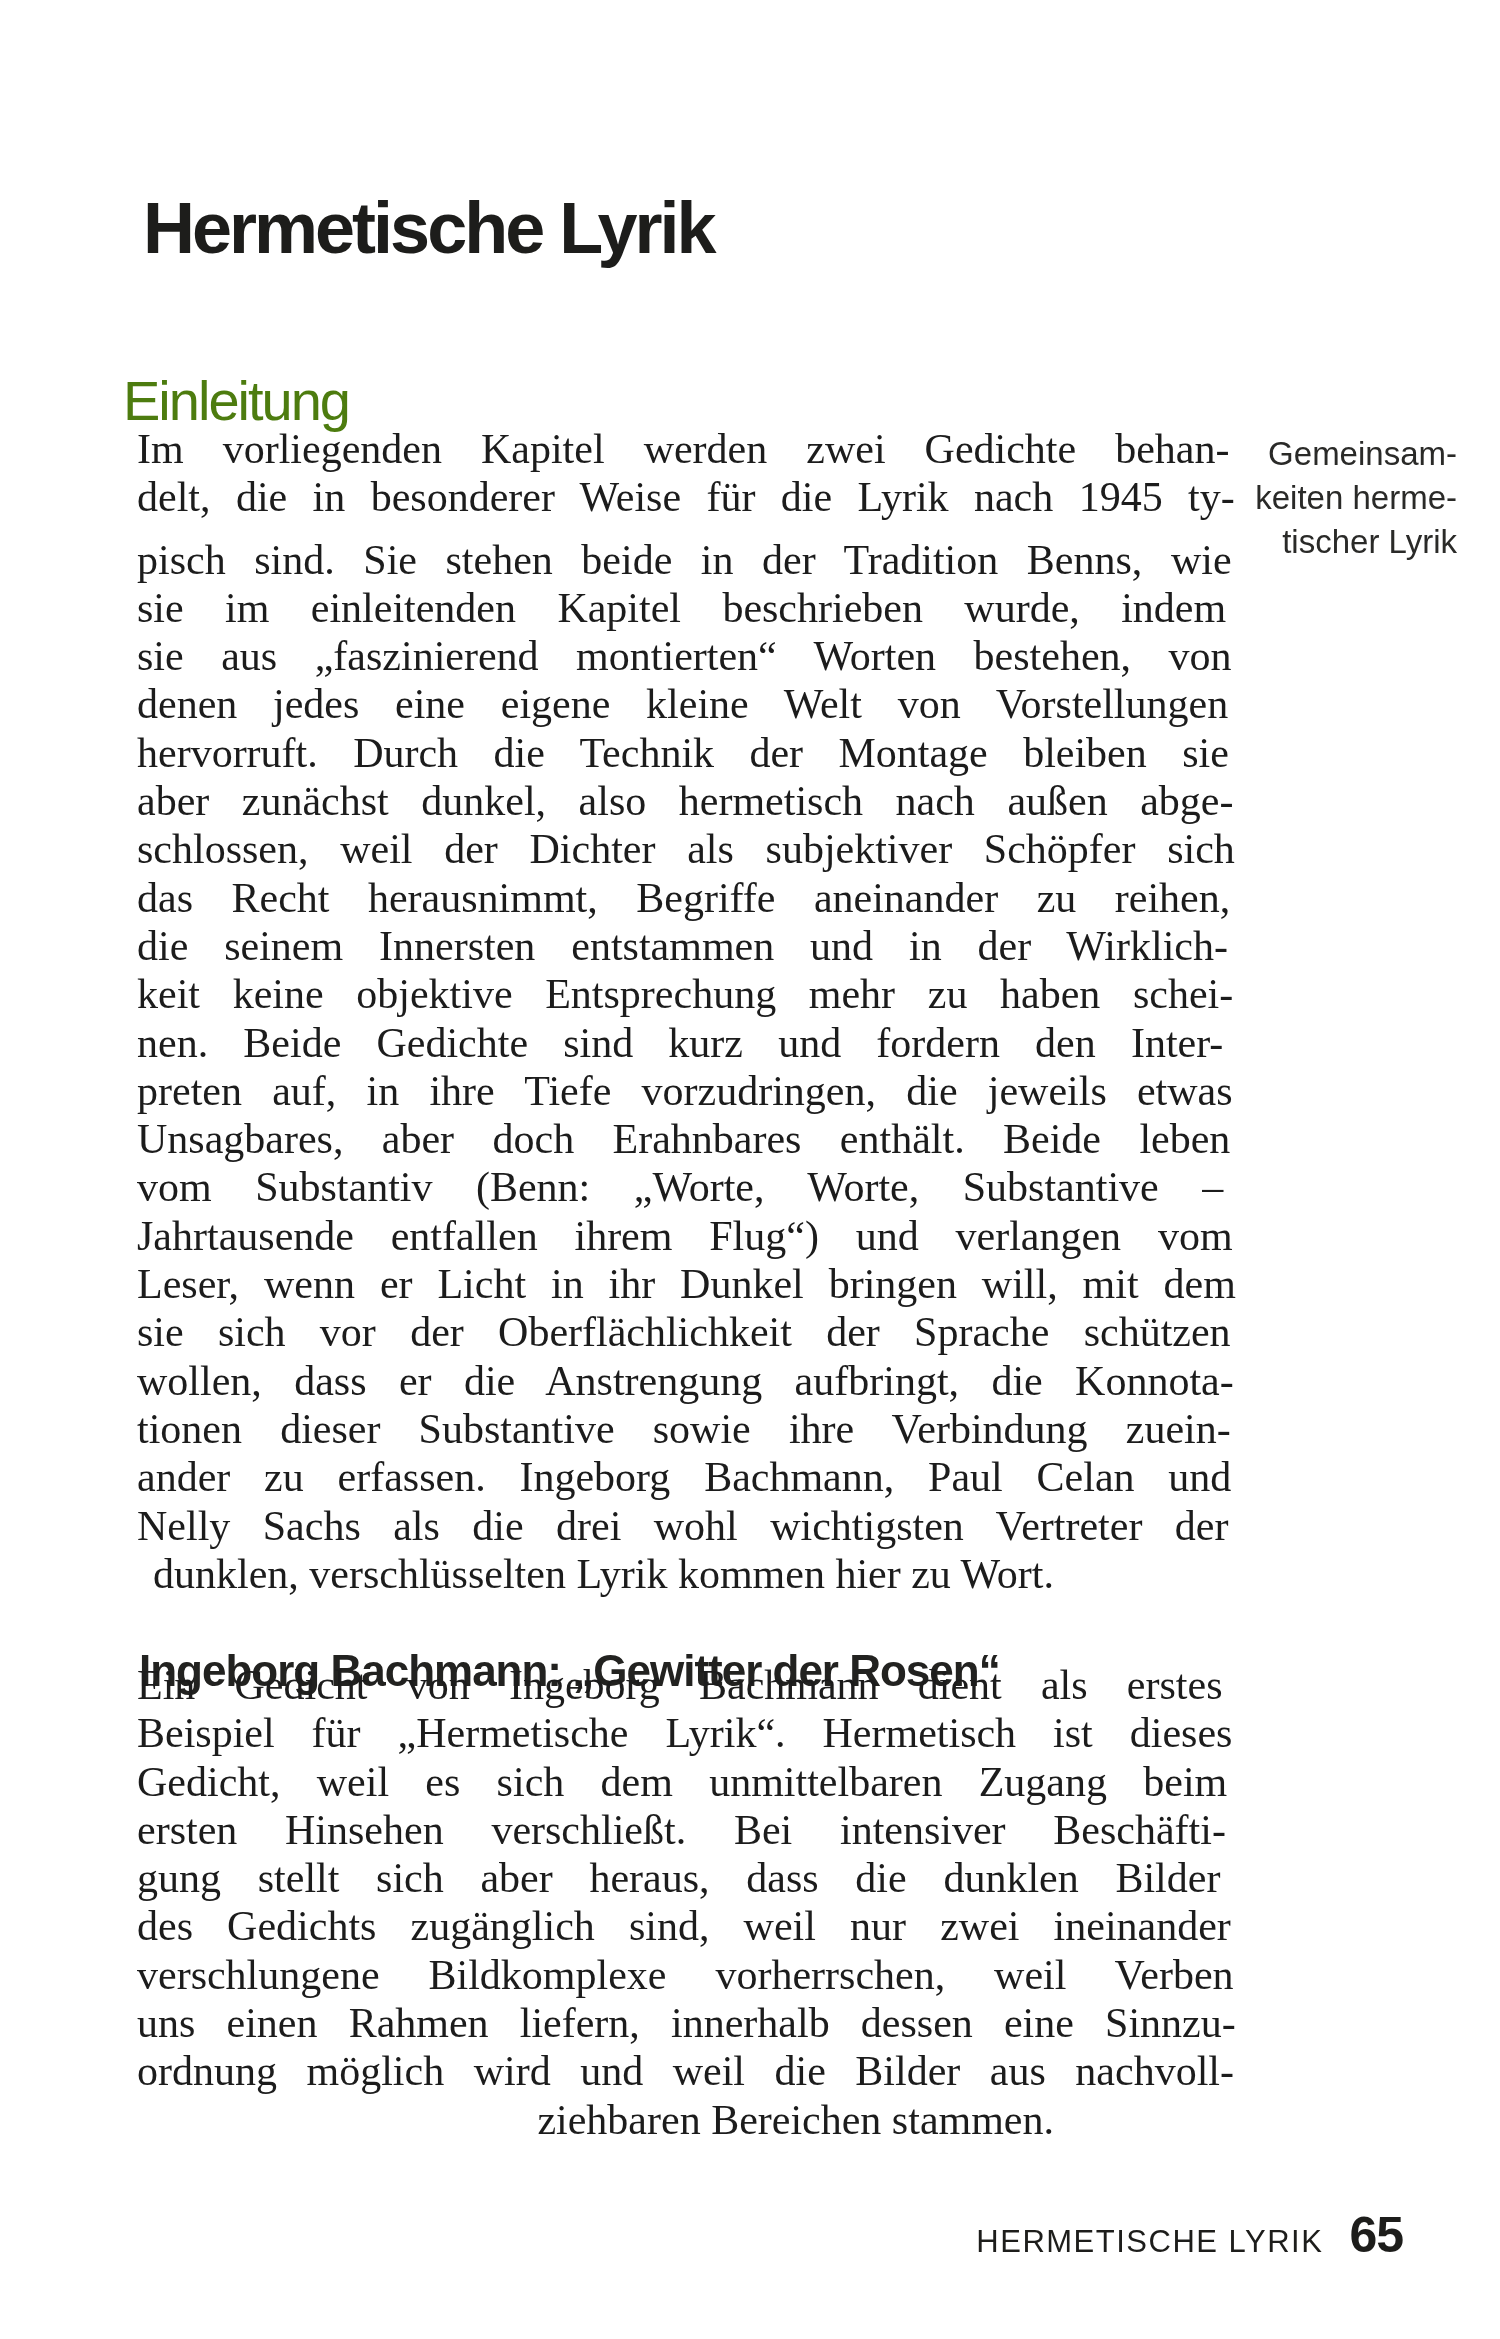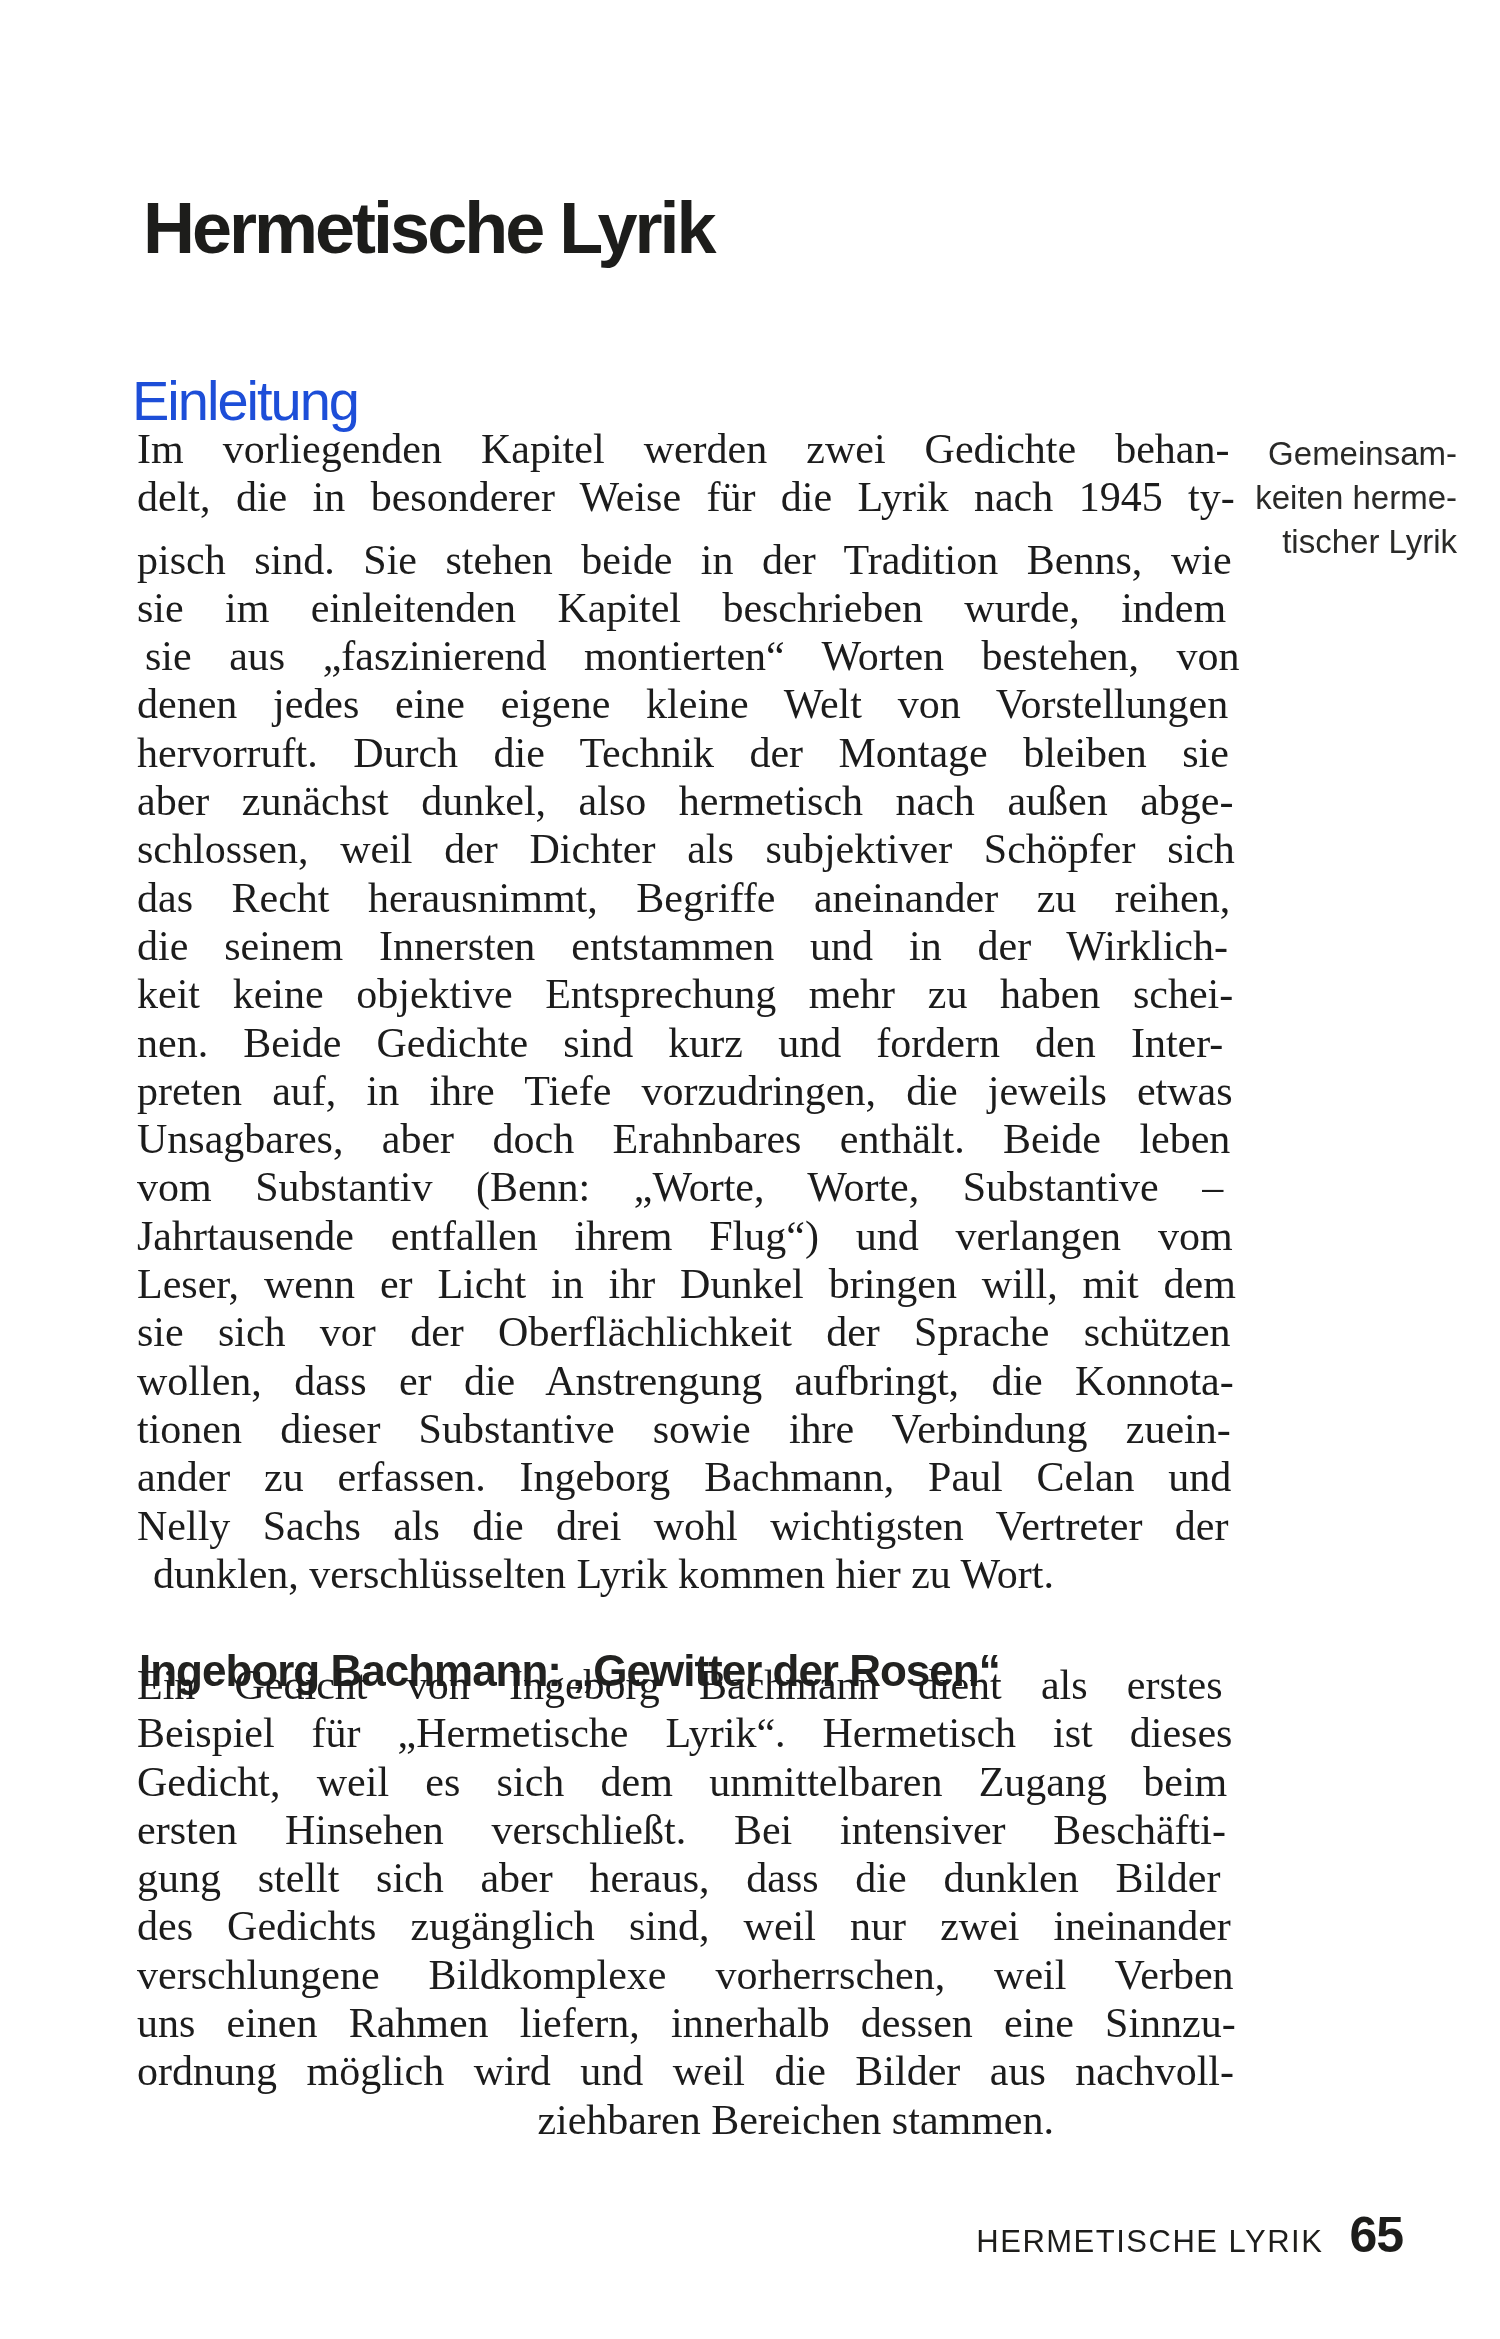--- a/index.html
+++ b/index.html
@@ -24,28 +24,28 @@
     font-family: "Liberation Sans", "DejaVu Sans", sans-serif;
     font-weight: 700;
     font-size: 72px;
     line-height: 72px;
     letter-spacing: -3px;
     color: #1d1d1b;
     white-space: nowrap;
   }
   .section-heading {
     position: absolute;
-    left: 132px;
+    left: 123px;
     top: 327px;
     font-family: "Liberation Sans", "DejaVu Sans", sans-serif;
     font-weight: 400;
     font-size: 56px;
     line-height: 56px;
     letter-spacing: -2px;
-    color: #1d4ed8;
+    color: #4d7c0f;
     white-space: nowrap;
   }
   .body-col {
     position: absolute;
     left: 137px;
     width: 917px;
   }
   .intro-para   { top: 425px; }
   .bachmann-para{ top: 1661px; }
   .bodyline {
@@ -106,21 +106,21 @@
 
   <h1 class="chapter-title">Hermetische Lyrik</h1>
 
   <h2 class="section-heading">Einleitung</h2>
 
   <div class="body-col intro-para justify">
       <div class="bodyline" style="word-spacing: 28.5339px;"><span class="t">Im vorliegenden Kapitel werden zwei Gedichte behan-</span></div>
       <div class="bodyline" style="word-spacing: 14.8969px;"><span class="t">delt, die in besonderer Weise für die Lyrik nach 1945 ty-</span></div>
       <div class="bodyline" style="word-spacing: 18.0503px; margin-top: 14px;"><span class="t">pisch sind. Sie stehen beide in der Tradition Benns, wie</span></div>
       <div class="bodyline" style="word-spacing: 30.8828px;"><span class="t">sie im einleitenden Kapitel beschrieben wurde, indem</span></div>
-      <div class="bodyline" style="word-spacing: 27.0391px; margin-left: 8px;"><span class="t">sie aus „faszinierend montierten“ Worten bestehen, von</span></div>
+      <div class="bodyline" style="word-spacing: 27.0391px;"><span class="t">sie aus „faszinierend montierten“ Worten bestehen, von</span></div>
       <div class="bodyline" style="word-spacing: 25.2366px;"><span class="t">denen jedes eine eigene kleine Welt von Vorstellungen</span></div>
       <div class="bodyline" style="word-spacing: 24.8772px;"><span class="t">hervorruft. Durch die Technik der Montage bleiben sie</span></div>
       <div class="bodyline" style="word-spacing: 22.029px;"><span class="t">aber zunächst dunkel, also hermetisch nach außen abge-</span></div>
       <div class="bodyline" style="word-spacing: 21.2031px;"><span class="t">schlossen, weil der Dichter als subjektiver Schöpfer sich</span></div>
       <div class="bodyline" style="word-spacing: 28.0026px;"><span class="t">das Recht herausnimmt, Begriffe aneinander zu reihen,</span></div>
       <div class="bodyline" style="word-spacing: 25.4018px;"><span class="t">die seinem Innersten entstammen und in der Wirklich-</span></div>
       <div class="bodyline" style="word-spacing: 22.1562px;"><span class="t">keit keine objektive Entsprechung mehr zu haben schei-</span></div>
       <div class="bodyline" style="word-spacing: 24.6641px;"><span class="t">nen. Beide Gedichte sind kurz und fordern den Inter-</span></div>
       <div class="bodyline" style="word-spacing: 19.7363px;"><span class="t">preten auf, in ihre Tiefe vorzudringen, die jeweils etwas</span></div>
       <div class="bodyline" style="word-spacing: 27.9036px;"><span class="t">Unsagbares, aber doch Erahnbares enthält. Beide leben</span></div>

